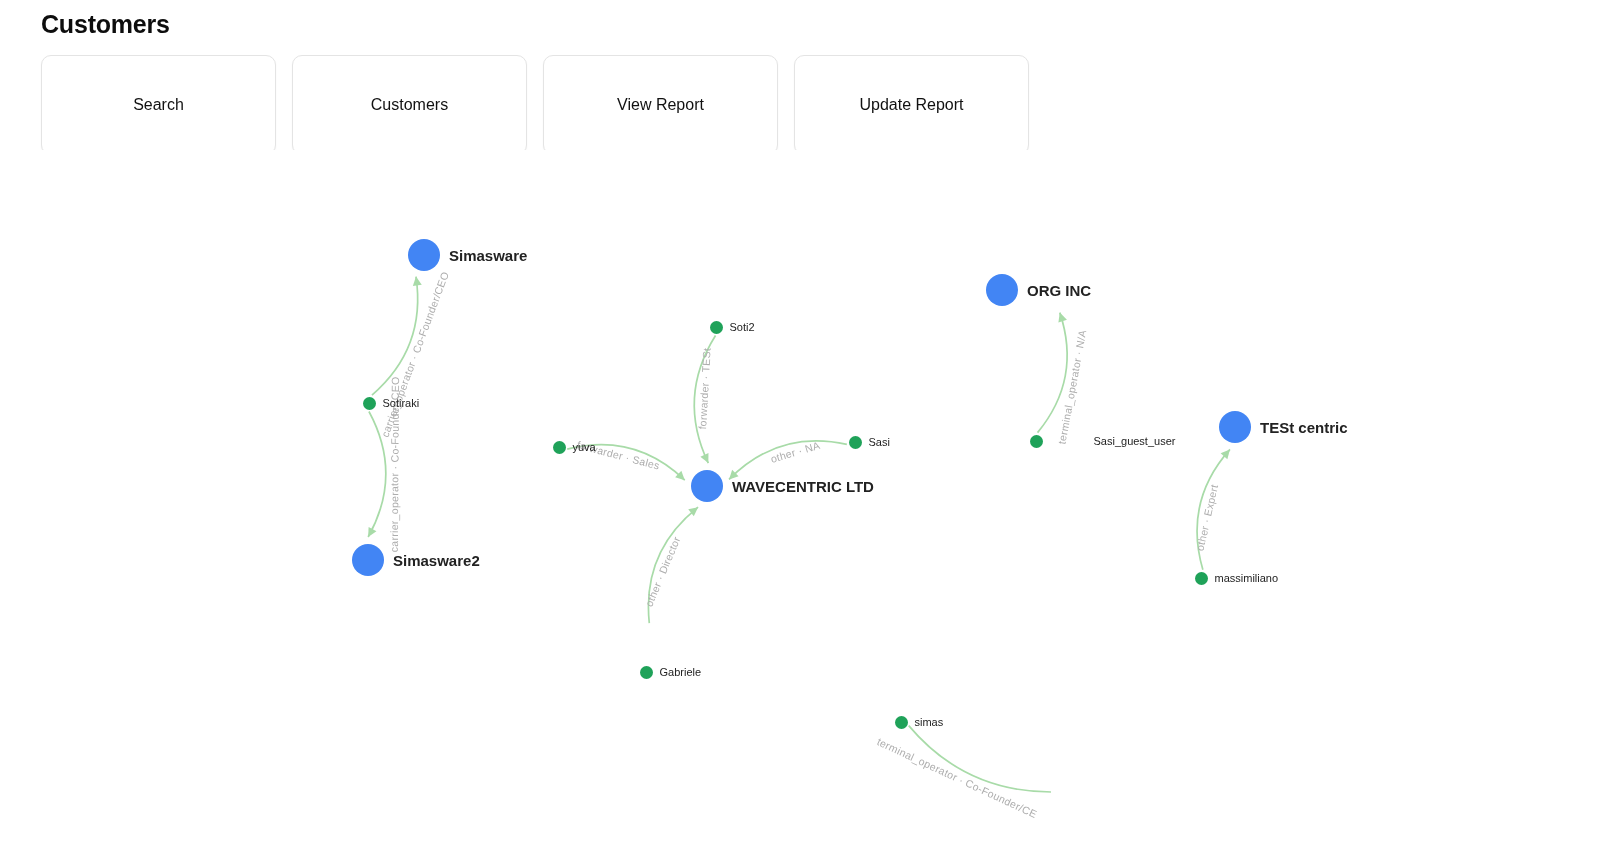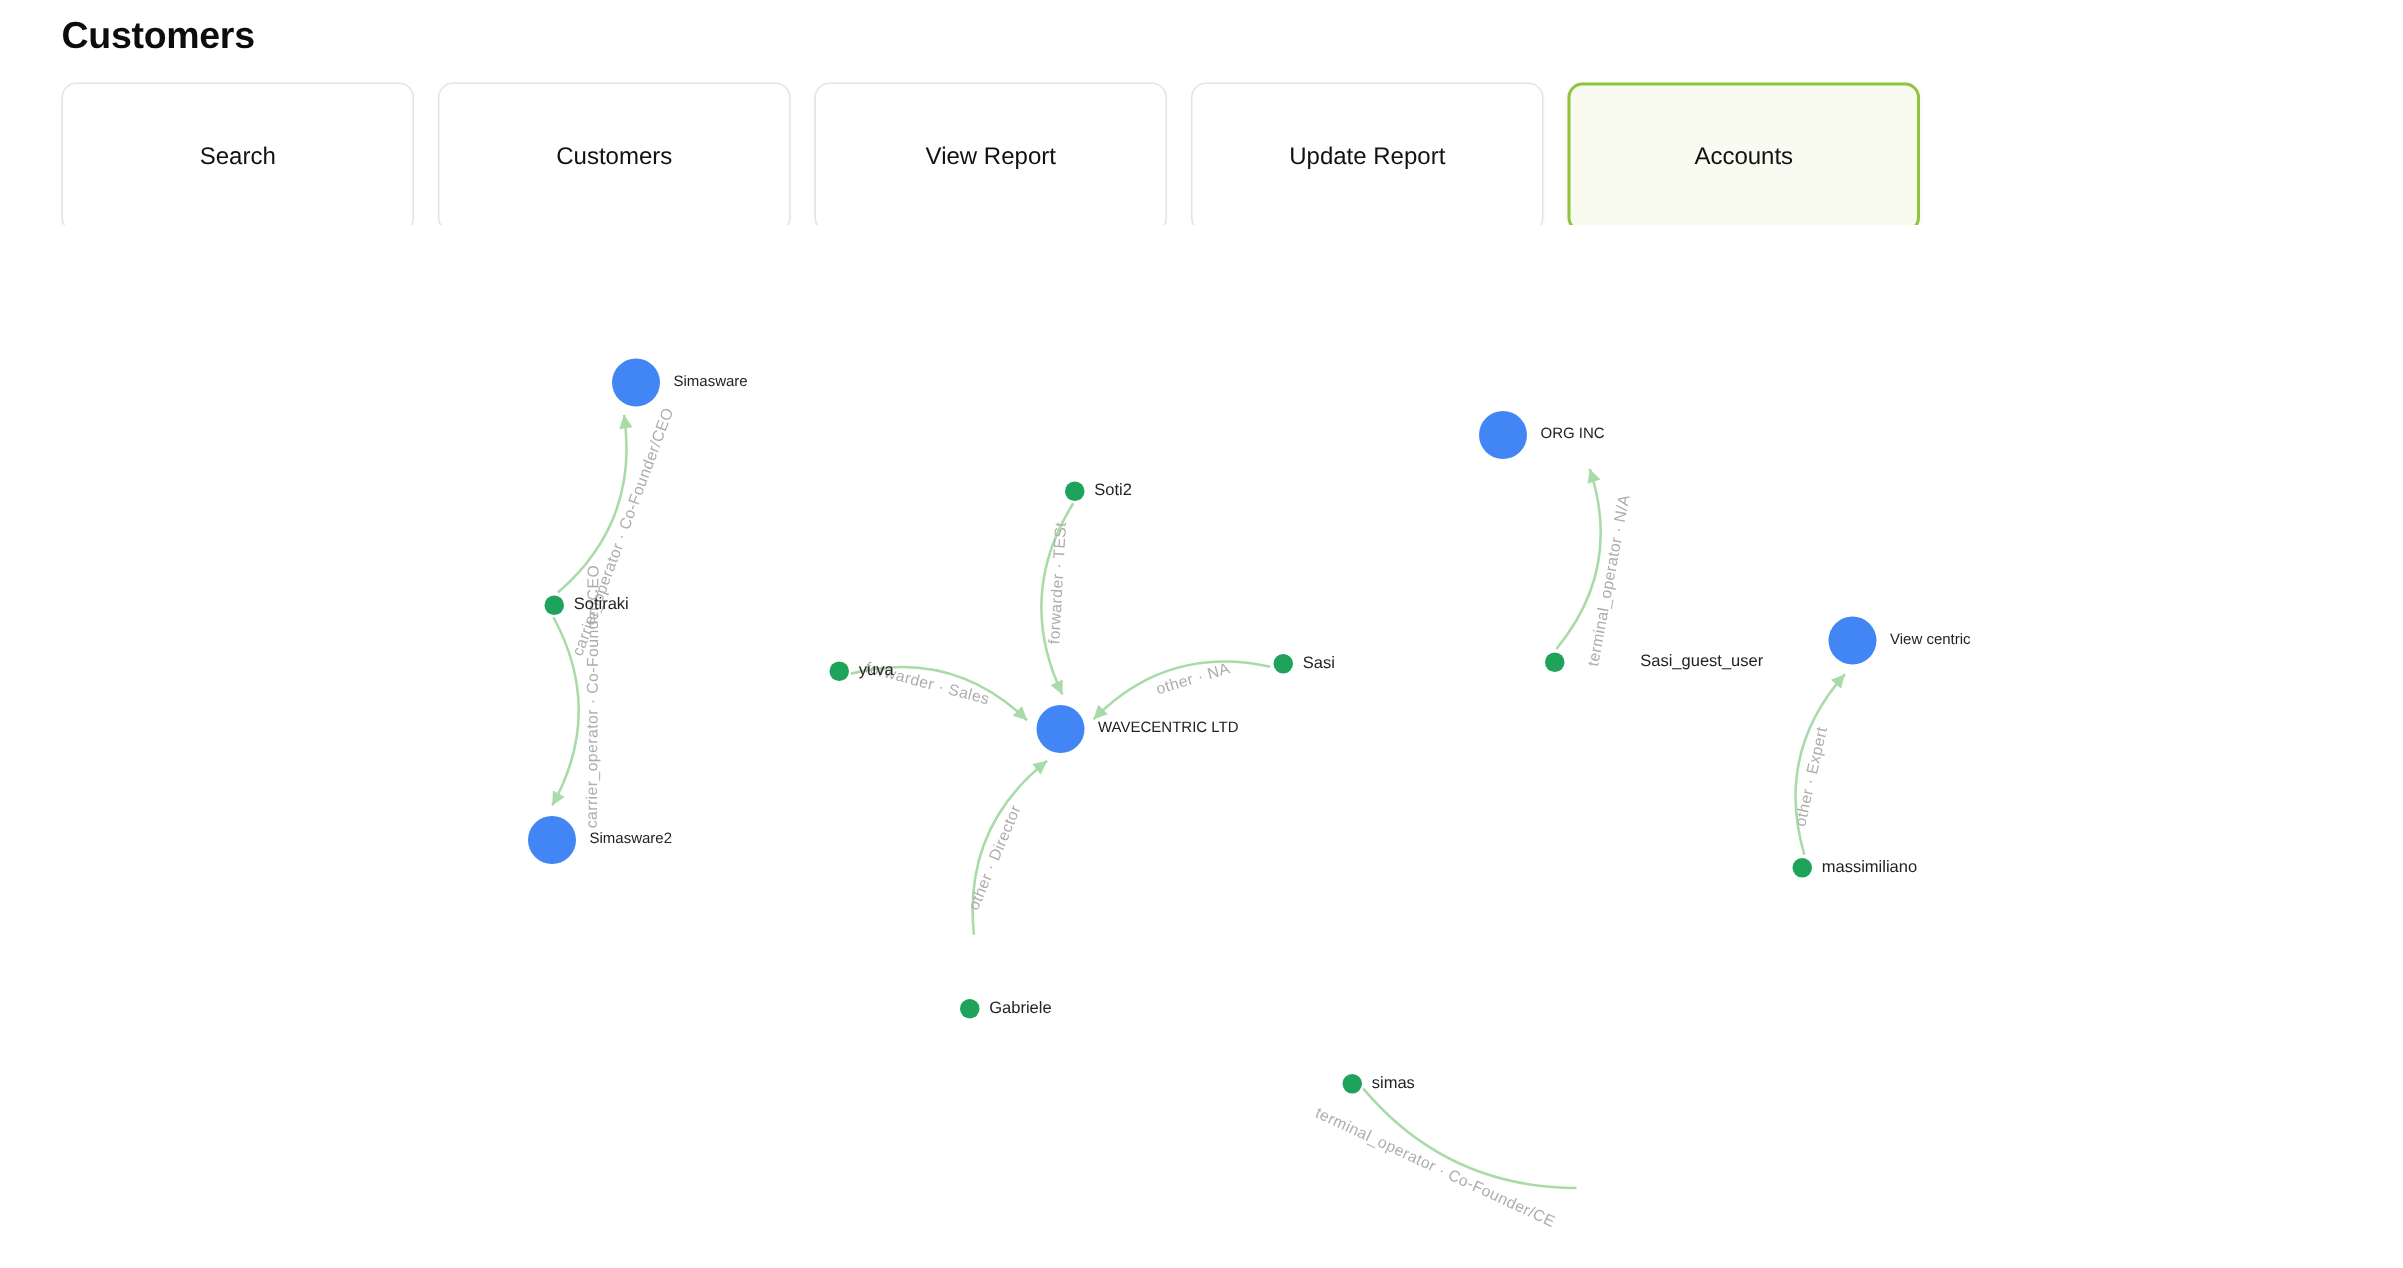--- a/index.html
+++ b/index.html
@@ -117,22 +117,22 @@
   .node-dot.user {
     width: 13px;
     height: 13px;
     background: #1fa259;
   }
   .node-label {
     margin-left: 9px;
     line-height: 1;
   }
   .node-label.company {
-    font-size: 10px;
-    font-weight: normal;
+    font-size: 15px;
+    font-weight: bold;
     color: #222222;
   }
   .node-label.user {
     font-size: 11px;
     font-weight: normal;
     color: #222222;
     margin-left: 7px;
   }
   .edge-path {
     fill: none;
@@ -159,23 +159,20 @@
     <span>Search</span>
   </div>
   <div class="nav-tab">
     <span>Customers</span>
   </div>
   <div class="nav-tab">
     <span>View Report</span>
   </div>
   <div class="nav-tab">
     <span>Update Report</span>
-  </div>
-  <div class="nav-tab selected">
-    <span>Accounts</span>
   </div>
 </div>
 
 <div id="legend">
   <div class="legend-entry">
     <span class="legend-swatch" style="background: rgb(78, 122, 199);"></span>
     <span>Company</span>
   </div>
   <div class="legend-entry">
     <span class="legend-swatch" style="background: rgb(130, 205, 130);"></span>
@@ -248,21 +245,21 @@
       <div class="node" style="left: 986px; top: 124px; text-align: center;">
         <span class="node-dot company"></span>
         <span class="node-label company">ORG INC</span>
       </div>
       <div class="node" style="left: 1029.5px; top: 284.5px; gap: 44px;">
         <span class="node-dot user"></span>
         <span class="node-label user">Sasi_guest_user</span>
       </div>
       <div class="node" style="left: 1219px; top: 261px;">
         <span class="node-dot company"></span>
-        <span class="node-label company">View centric</span>
+        <span class="node-label company">TESt centric</span>
       </div>
       <div class="node" style="left: 1194.5px; top: 421.5px;">
         <span class="node-dot user"></span>
         <span class="node-label user">massimiliano</span>
       </div>
       <div class="node" style="left: 894.5px; top: 565.5px;">
         <span class="node-dot user"></span>
         <span class="node-label user">simas</span>
       </div>
     </div>

